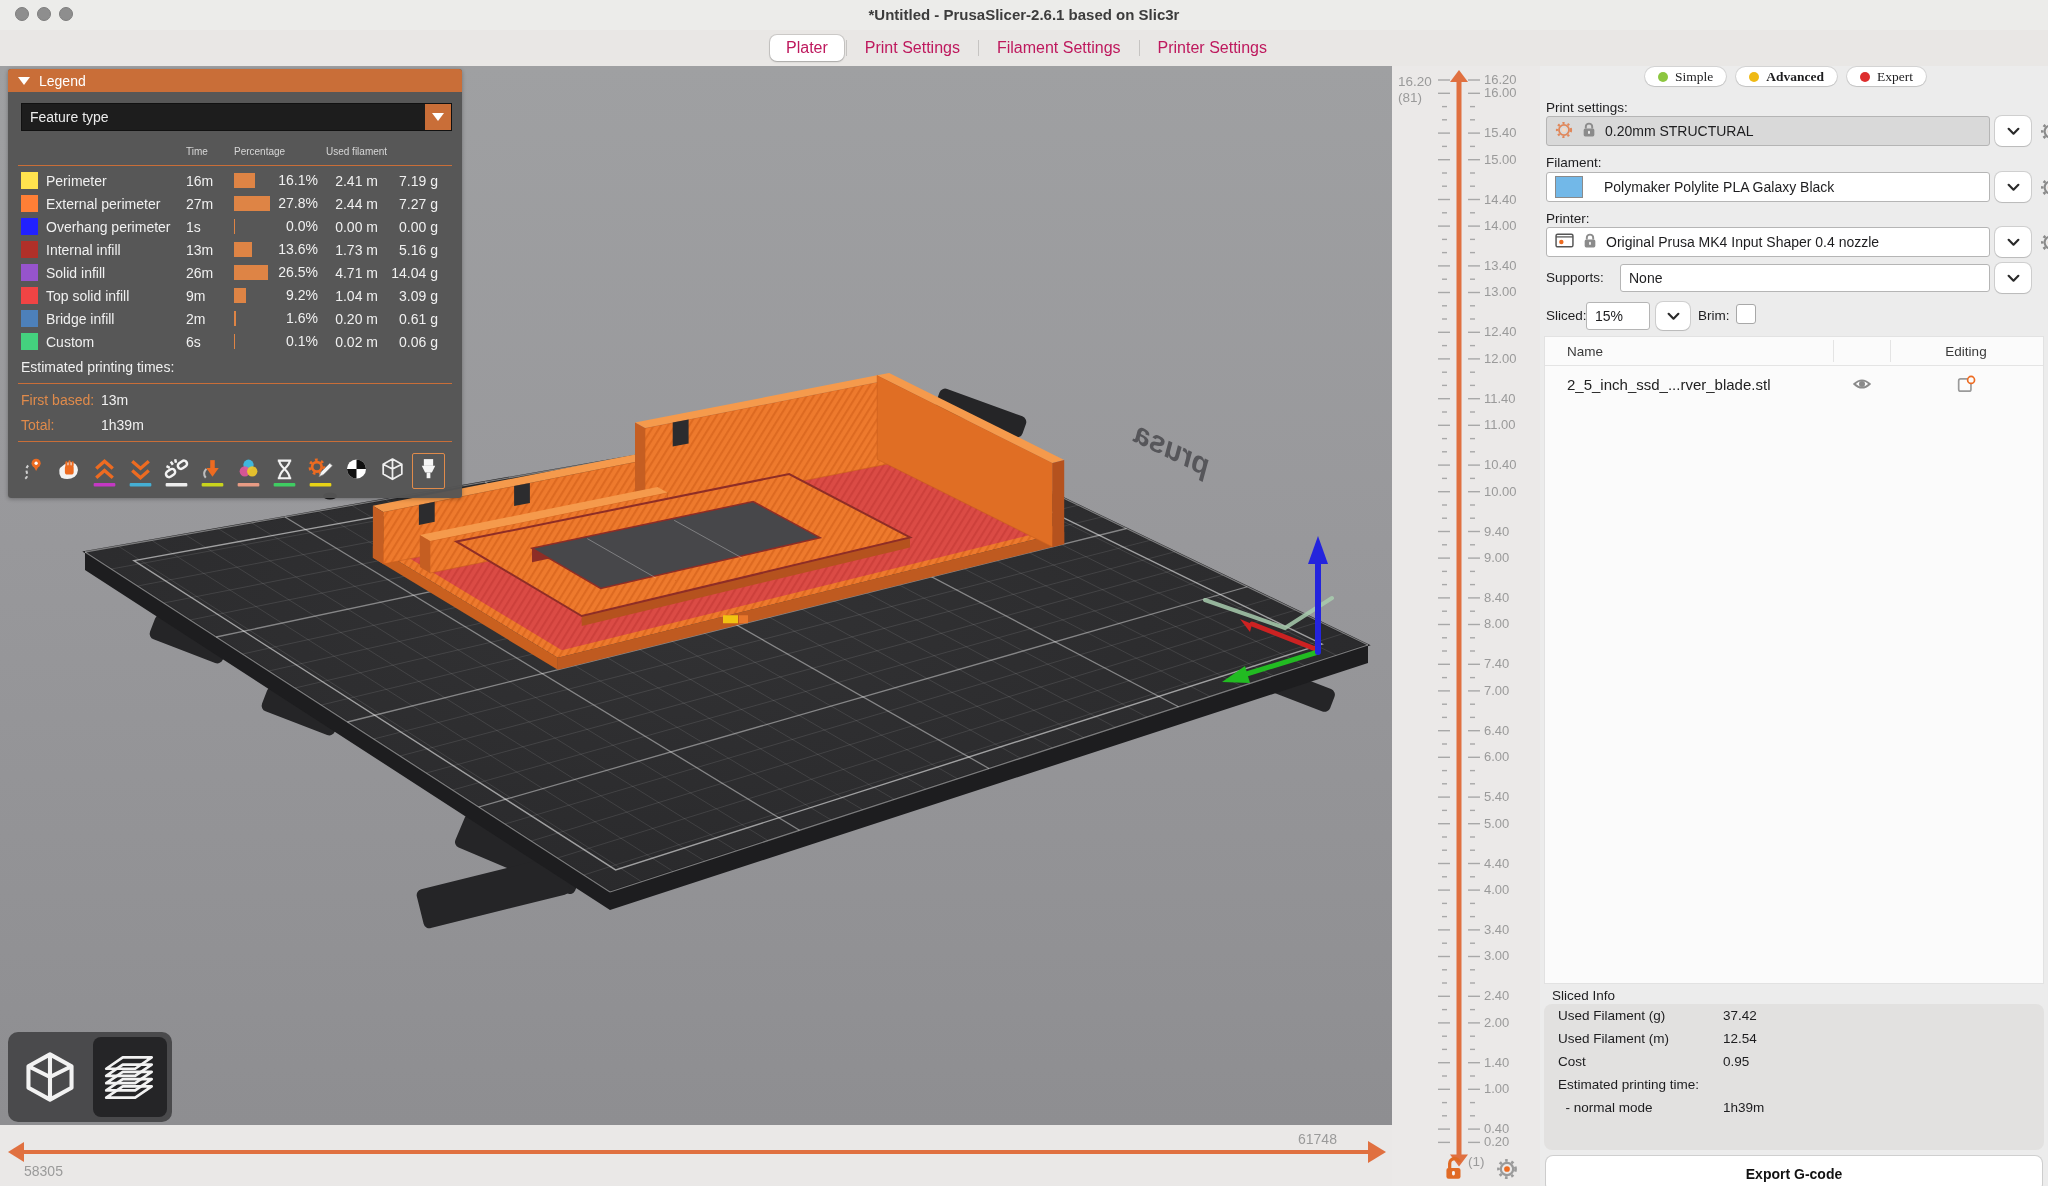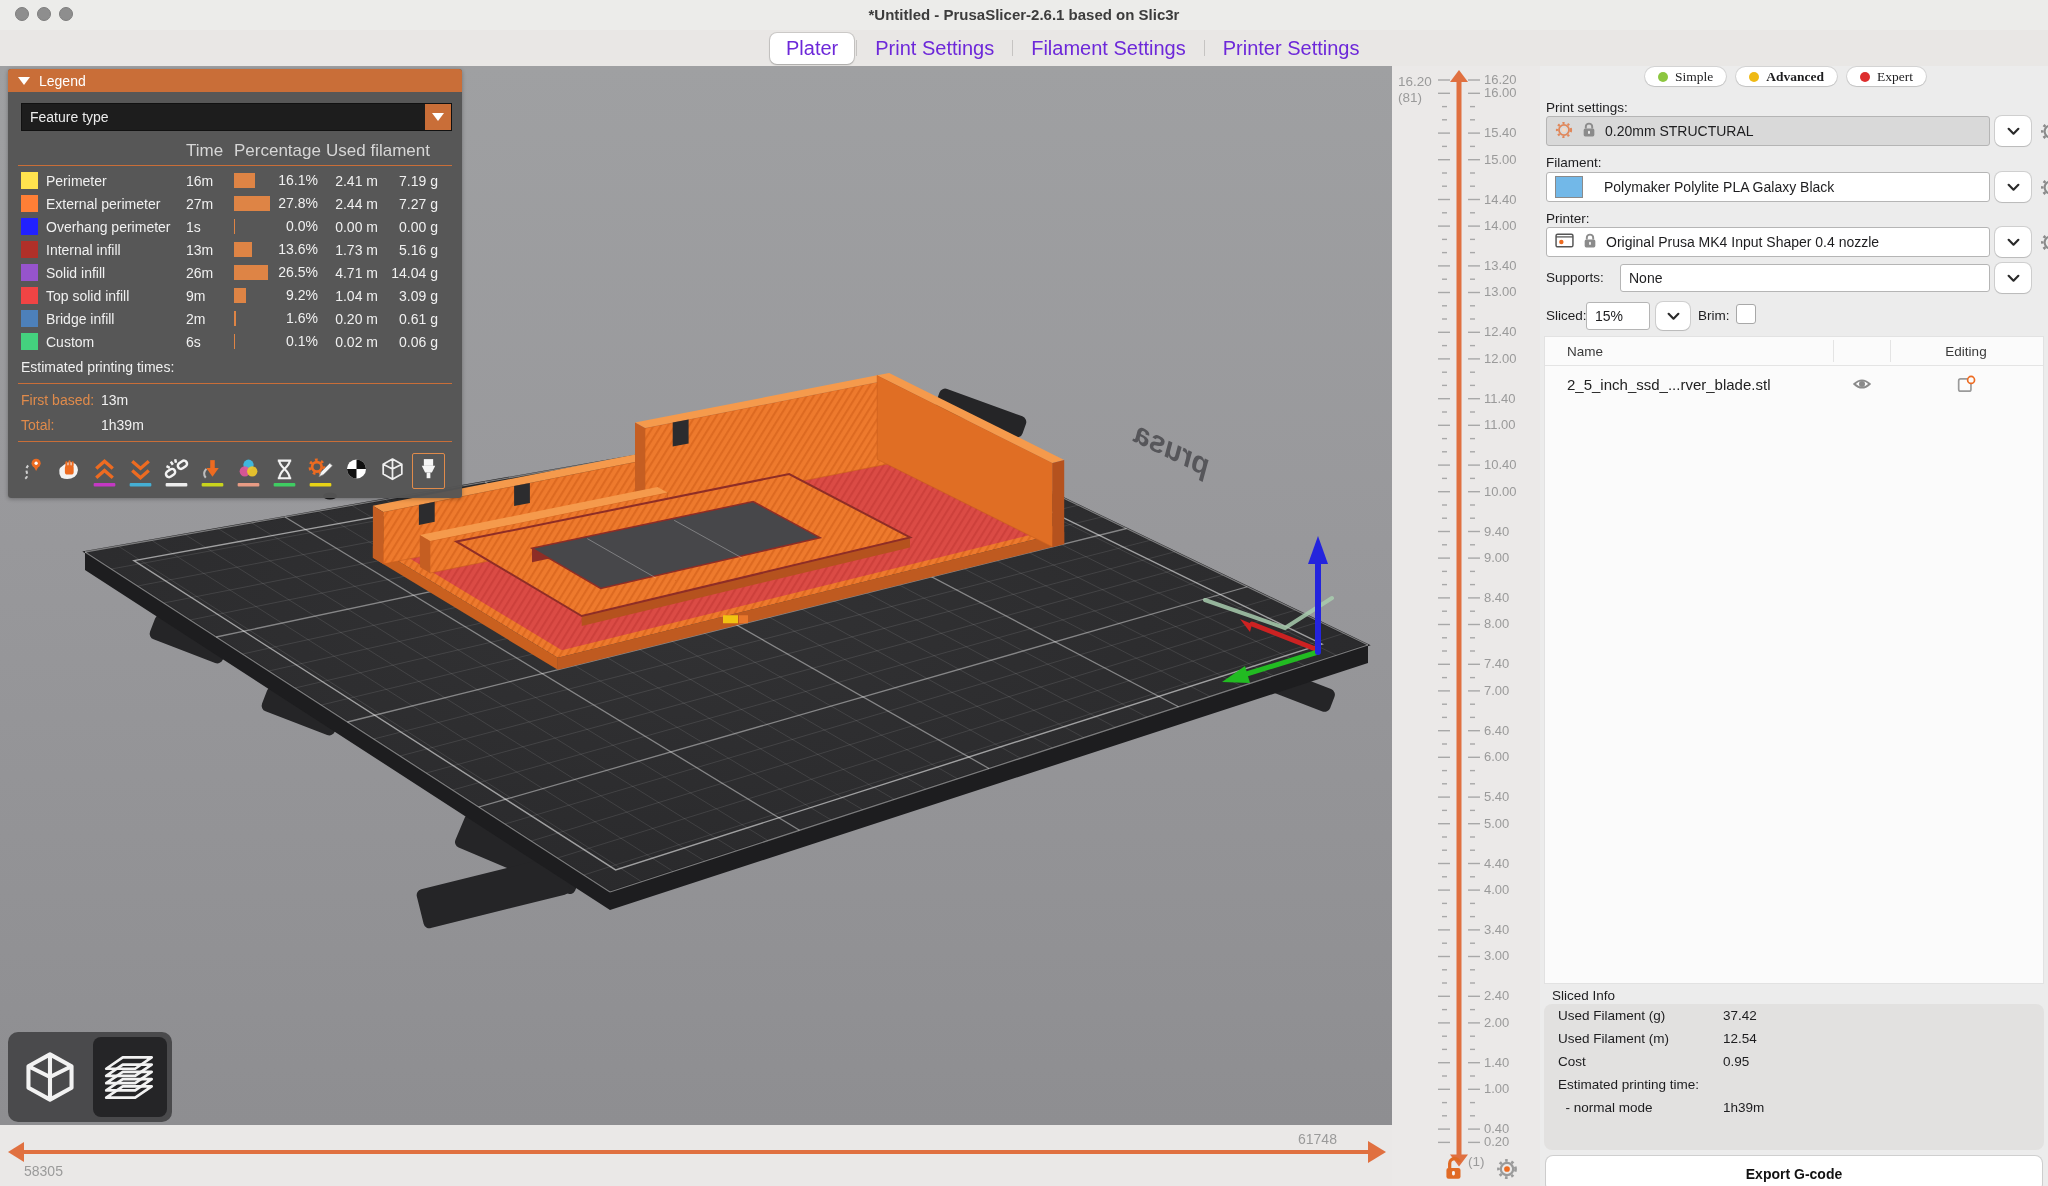--- a/index.html
+++ b/index.html
@@ -8,42 +8,42 @@
        -webkit-font-smoothing:antialiased;}
   
   #titlebar{position:absolute;left:0;top:0;width:2048px;height:30px;background:#ececea;}
   .tl{position:absolute;top:7px;width:14px;height:14px;border-radius:50%;
       background:#8e8e8e;border:1px solid #7e7e7e;box-sizing:border-box;}
   #win-title{position:absolute;left:0;top:0;width:100%;height:30px;line-height:30px;
       text-align:center;font-size:15px;font-weight:bold;color:#3c3c3c;}
   
   #tabbar{position:absolute;left:0;top:30px;width:2048px;height:36px;background:#e9e7e5;}
   #tabs{position:absolute;left:770px;top:4px;height:28px;display:flex;align-items:center;}
-  .tab{font-size:20px;color:#6d28d9;padding:4px 16px;border-radius:7px;white-space:nowrap;cursor:default;}
+  .tab{font-size:16px;color:#be185d;padding:4px 16px;border-radius:7px;white-space:nowrap;cursor:default;}
   .tab.active{background:#ffffff;box-shadow:0 0 0 1px rgba(0,0,0,.12),0 1px 2px rgba(0,0,0,.18);font-weight:400;}
   .tabsep{width:1px;height:16px;background:#c6c4c2;margin:0 2px;}
   
   #viewport{position:absolute;left:0;top:66px;width:1392px;height:1059px;
       background:linear-gradient(180deg,#9fa0a2 0%,#98989b 45%,#8e8e91 100%);overflow:hidden;}
   #scene{position:absolute;left:0;top:0;}
   
   #legend{position:absolute;left:8px;top:3px;width:454px;background:rgba(84,84,84,0.96);
       border-radius:3px;color:#f0f0f0;font-size:14px;box-shadow:0 1px 4px rgba(0,0,0,.3);}
   #legend-header{height:23px;background:#c96e38;border-radius:3px 3px 0 0;display:flex;
       align-items:center;padding-left:10px;color:#fff;}
   #legend-header .tri{width:0;height:0;border-left:6px solid transparent;border-right:6px solid transparent;
       border-top:8px solid #ffffff;margin-right:9px;}
   #feature-select{margin:11px 10px 10px 13px;height:26px;background:#1d1d1d;display:flex;
       align-items:center;border:1px solid #111;}
   #feature-select .fs-label{flex:1;padding-left:8px;font-size:14px;color:#ececec;}
   #feature-select .fs-btn{width:26px;height:26px;background:#c96e38;display:flex;align-items:center;justify-content:center;}
   #feature-select .fs-btn .tri{width:0;height:0;border-left:6px solid transparent;border-right:6px solid transparent;border-top:8px solid #fff;}
   .lg-grid{display:grid;grid-template-columns:17px 132px 40px 84px 52px 52px;column-gap:8px;
       align-items:center;padding:0 10px 0 13px;}
-  #lg-cols{height:20px;color:#d6d6d6;font-size:17px;margin-top:2px;}
+  #lg-cols{height:20px;color:#d6d6d6;font-size:10px;margin-top:2px;}
   #lg-cols .c-used{grid-column:5 / span 2;}
   .lg-div{height:1px;background:#c96e38;margin:4px 10px 3px 10px;}
   .lg-row{height:23px;}
   .lg-row .sw{width:17px;height:17px;display:inline-block;}
   .lg-row .tm{text-align:left;}
   .lg-row .barcell{position:relative;height:15px;}
   .lg-row .bar{position:absolute;left:0;top:0;height:15px;background:#de8445;}
   .lg-row .pct{position:absolute;right:0;top:-1px;}
   .lg-row .num{text-align:right;}
   #lg-times-head{padding:6px 13px 4px 13px;}

